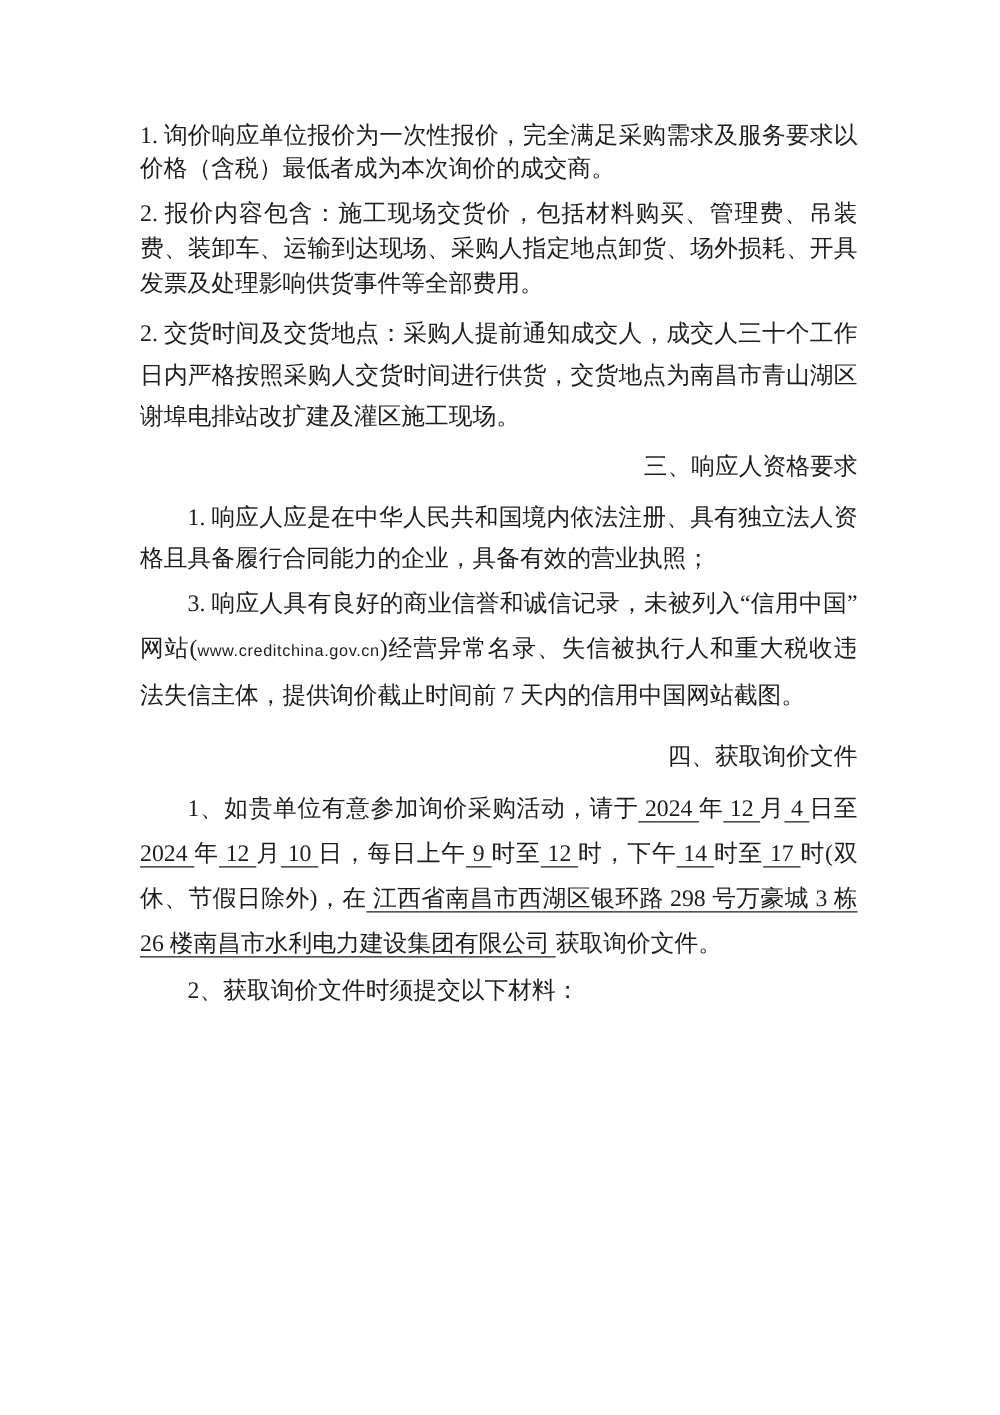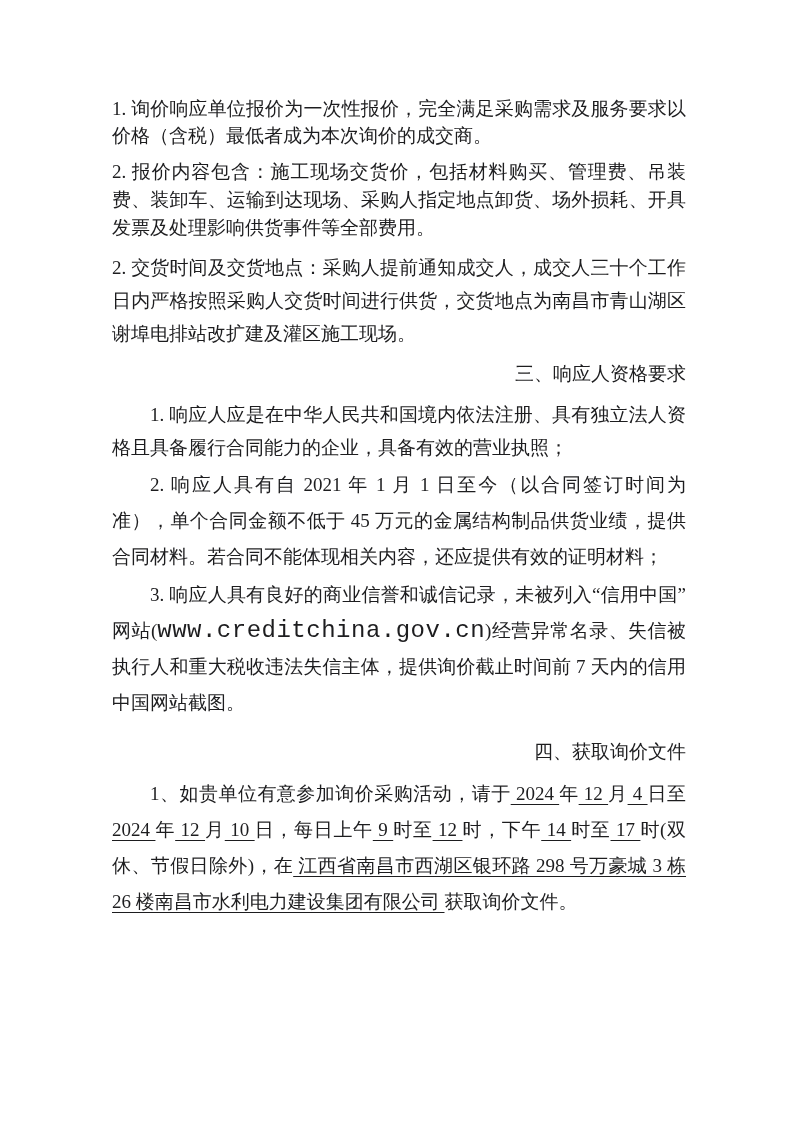--- a/index.html
+++ b/index.html
@@ -32,22 +32,22 @@
   }
   .blk.heading { text-align: right; }
   .b { font-weight: normal; }
   .u {
     text-decoration: underline;
     text-decoration-thickness: 1px;
     text-underline-offset: 4px;
     text-decoration-color: #1d1d1f;
   }
   .mono {
-    font-family: Liberation Mono, monospace;
-    font-size: 24px;
+    font-family: Liberation Sans, sans-serif;
+    font-size: 13px;
     letter-spacing: 0.5px;
   }
   
   .k-p1 { font-weight: bold; line-height: 27px; }
   .k-p2 { font-weight: bold; line-height: 28px; margin-top: 9px; }
   .k-p3 { line-height: 33px; margin-top: 9px; }
   .k-h1 { font-weight: bold; line-height: 32px; margin-top: 8px; }
   .k-p4 { line-height: 33px; margin-top: 8px; text-indent: 2em; }
   .k-p5 { line-height: 36px; margin-top: 3px; text-indent: 2em; }
   .k-p6 { line-height: 36px; margin-top: 2px; text-indent: 2em; }
@@ -59,18 +59,18 @@
 </head>
 <body style="background: rgb(255, 255, 255);">
 
 <div class="page">
   <div class="doc" id="doc-content" style="color: rgb(29, 29, 31);">
       <p class="blk k-p1"><span class="b">1. 询价响应单位报价为一次性报价，完全满足采购需求及服务要求以价格（含税）最低者成为本次询价的成交商。</span></p>
       <p class="blk k-p2"><span class="b">2. 报价内容包含：施工现场交货价，包括材料购买、管理费、吊装费、装卸车、运输到达现场、采购人指定地点卸货、场外损耗、开具发票及处理影响供货事件等全部费用。</span></p>
       <p class="blk k-p3"><span>2. 交货时间及交货地点：采购人提前通知成交人，成交人三十个工作日内严格按照采购人交货时间进行供货，交货地点为南昌市青山湖区谢埠电排站改扩建及灌区施工现场。</span></p>
       <p class="blk k-h1 heading"><span class="b">三、响应人资格要求</span></p>
       <p class="blk k-p4"><span>1. 响应人应是在中华人民共和国境内依法注册、具有独立法人资格且具备履行合同能力的企业，具备有效的营业执照；</span></p>
-      <p class="blk k-p5"><span>2. 响应人具有自 2021 年 1 月 1 日至今（以合同签订时间为准），单个合同金额不低于 45 万元的金属结构制品供货业绩，提供合同材料。若合同不能体现相关内容，还应提供有效的证明材料；</span></p>
       <p class="blk k-p6"><span>3. 响应人具有良好的商业信誉和诚信记录，未被列入“信用中国”网站(</span><span class="mono">www.creditchina.gov.cn</span><span>)经营异常名录、失信被执行人和重大税收违法失信主体，提供询价截止时间前 7 天内的信用中国网站截图。</span></p>
       <p class="blk k-h2 heading"><span class="b">四、获取询价文件</span></p>
       <p class="blk k-p7"><span>1、如贵单位有意参加询价采购活动，请于</span><span class="u"> 2024 </span><span>年</span><span class="u"> 12 </span><span>月</span><span class="u"> 4 </span><span>日至</span><span class="u"> 2024 </span><span>年</span><span class="u"> 12 </span><span>月</span><span class="u"> 10 </span><span>日，每日上午</span><span class="u"> 9 </span><span>时至</span><span class="u"> 12 </span><span>时，下午</span><span class="u"> 14 </span><span>时至</span><span class="u"> 17 </span><span>时(双休、节假日除外)，在</span><span class="b u"> 江西省南昌市西湖区银环路 298 号万豪城 3 栋 26 楼南昌市水利电力建设集团有限公司 </span><span>获取询价文件。</span></p>
+      <p class="blk k-p8"><span>2、获取询价文件时须提交以下材料：</span></p>
     </div>
 </div>
 
 </body></html>

